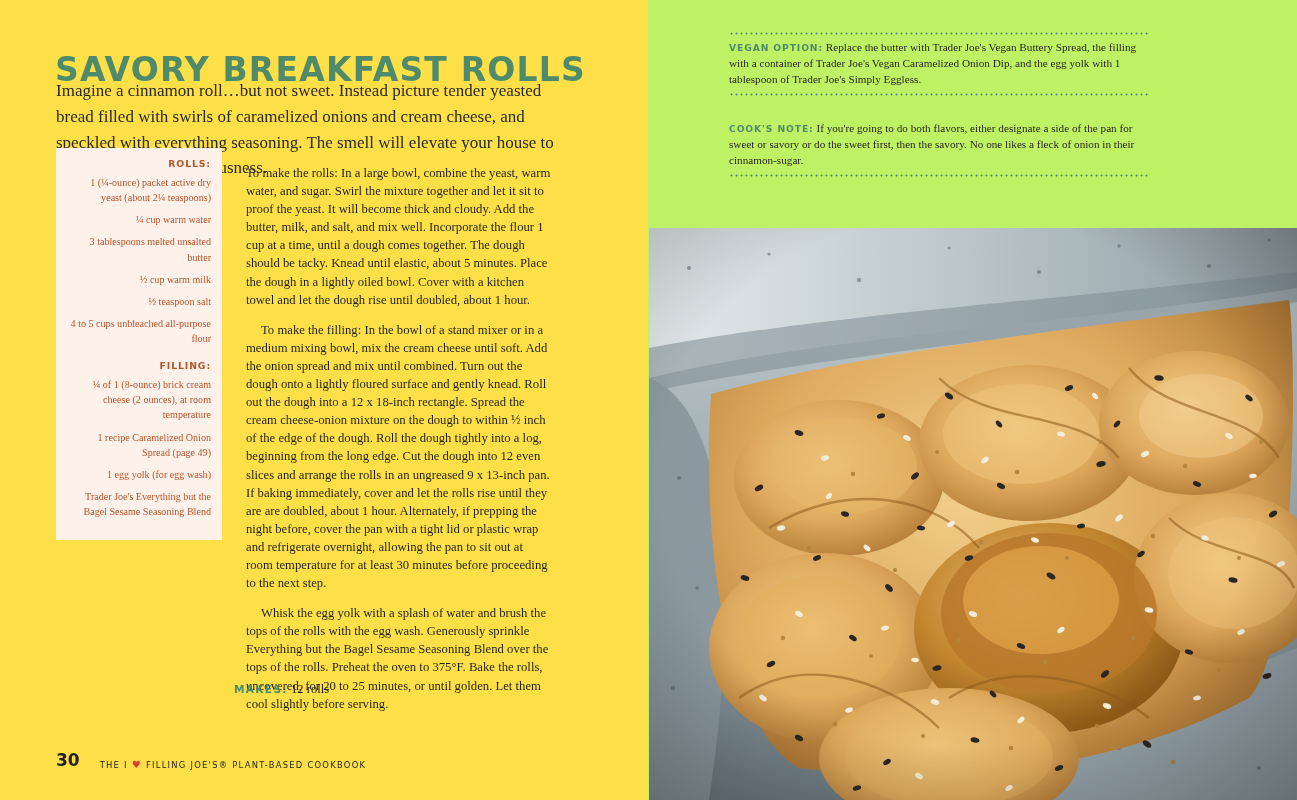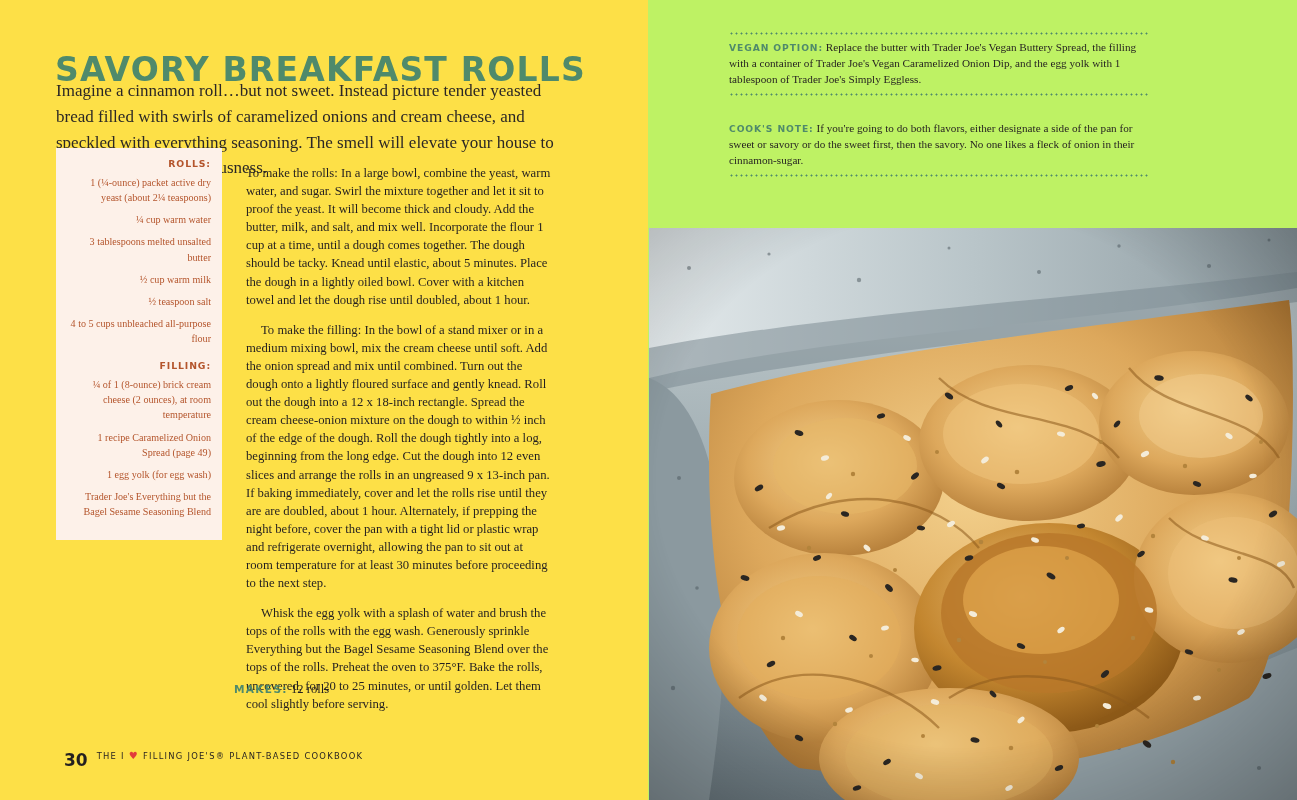--- a/index.html
+++ b/index.html
@@ -90,24 +90,24 @@
     font-weight: bold;
     font-size: 10.6px;
     letter-spacing: 1.3px;
     color: #4f8a6b;
   }
   .makes .val { color: #231f20; font-size: 12.6px; }
 
   
   .footer {
     position: absolute;
-    left: 64px; bottom: 30px;
+    left: 56px; bottom: 30px;
     display: flex;
-    align-items: flex-start;
-    gap: 9px;
+    align-items: flex-end;
+    gap: 20px;
   }
   .folio {
     font-family: "DejaVu Sans", sans-serif;
     font-weight: bold;
     font-size: 17px;
     color: #231f20;
   }
   .footer-text {
     font-family: "DejaVu Sans", sans-serif;
     font-size: 8.4px;

